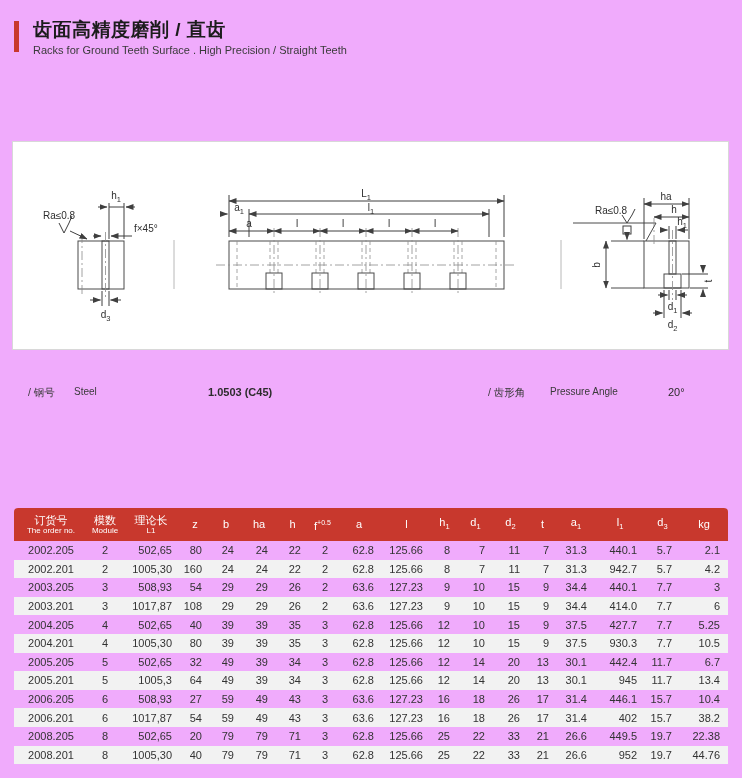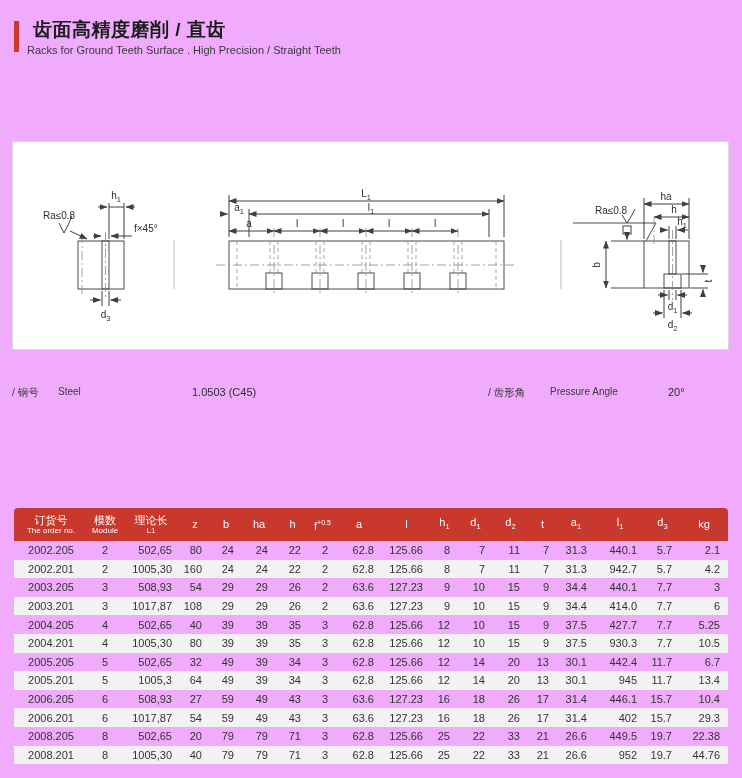--- a/index.html
+++ b/index.html
@@ -2,40 +2,40 @@
 <html style="--accent: #c8382d;"><head>
 <meta charset="utf-8">
 <style>
   html,body{margin:0;padding:0;background:#fff;}
   .page{position:relative;width:742px;height:778px;background:#f0abfc;overflow:hidden;
         font-family:"Liberation Sans","DejaVu Sans",sans-serif;color:#222;}
 
   
   .accent-bar{position:absolute;left:14px;top:21px;width:5px;height:31px;background:var(--accent,#c8382d);}
   .title-cn{position:absolute;left:33px;top:17px;font-size:19px;font-weight:bold;color:#1c1c1c;letter-spacing:.5px;}
-  .title-en{position:absolute;left:27px;top:44px;font-size:11px;color:#3a3a3a;}
+  .title-en{position:absolute;left:33px;top:44px;font-size:11px;color:#3a3a3a;}
 
   
   .panel{position:absolute;left:12px;top:141px;width:717px;height:209px;
          border:1px solid #d8d8d8;box-sizing:border-box;background:#fff;}
   .panel svg{position:absolute;left:0;top:0;}
   .ol{stroke:#4a4a4a;stroke-width:1;fill:none;}
   .dim{stroke:#3f3f3f;stroke-width:1;fill:none;}
   .cl{stroke:#8a8a8a;stroke-width:0.8;fill:none;stroke-dasharray:9 3 2 3;}
   .hd{stroke:#909090;stroke-width:0.8;fill:none;stroke-dasharray:4 3;}
   .sep{stroke:#b8b8b8;stroke-width:1;}
   text.dlabel{font-size:10px;fill:#2e2e2e;font-family:"Liberation Sans","DejaVu Sans",sans-serif;}
   tspan.s{font-size:7.5px;}
 
   
   .spec{position:absolute;height:14px;font-size:11px;color:#353535;white-space:nowrap;}
   .spec .cn{position:absolute;left:0;font-size:10.5px;color:#3a3a3a;}
   .spec .en{position:absolute;font-size:10px;color:#3a3a3a;}
   .spec .val{position:absolute;font-size:11px;color:#2c2c2c;}
-  .spec.sleft .en{left:46px;} .spec.sleft .val{left:180px;}
+  .spec.sleft .en{left:46px;} .spec.sleft .val{left:180px;font-weight:bold;}
   .spec.sright .en{left:62px;} .spec.sright .val{left:180px;}
 
   
   table.rack{position:absolute;left:14px;top:508px;width:714px;border-collapse:collapse;
              table-layout:fixed;font-size:11px;color:#333;}
   table.rack thead th{background:var(--accent,#c8382d);color:#fff;font-weight:normal;height:33px;
              padding:0;vertical-align:middle;text-align:center;line-height:11px;}
   table.rack thead th:first-child{border-top-left-radius:4px;}
   table.rack thead th:last-child{border-top-right-radius:4px;}
   th .cn{font-size:11px;line-height:12px;}
@@ -198,21 +198,21 @@
 
         <line class="dim" x1="651" y1="148" x2="651" y2="176"></line>
         <line class="dim" x1="668" y1="148" x2="668" y2="176"></line>
         <line class="dim" x1="640" y1="171" x2="649.5" y2="171" marker-end="url(#arr)"></line>
         <line class="dim" x1="679" y1="171" x2="669.5" y2="171" marker-end="url(#arr)"></line>
         <text class="dlabel" x="659.5" y="186" text-anchor="middle"><tspan>d</tspan><tspan class="s" dy="2.5">2</tspan></text>
       </g>
     </svg>
   </div>
 
-  <div class="spec sleft" style="left:12px;top:386px;width:350px;">
+  <div class="spec sleft" style="left:28px;top:386px;width:350px;">
     <span class="cn">/ 钢号</span>
     <span class="en">Steel</span>
     <span class="val">1.0503 (C45)</span>
   </div>
   <div class="spec sright" style="left:488px;top:386px;width:220px;">
     <span class="cn">/ 齿形角</span>
     <span class="en">Pressure Angle</span>
     <span class="val">20°</span>
   </div>
 
@@ -460,21 +460,21 @@
           <td>3</td>
           <td>63.6</td>
           <td>127.23</td>
           <td>16</td>
           <td>18</td>
           <td>26</td>
           <td>17</td>
           <td>31.4</td>
           <td>402</td>
           <td>15.7</td>
-          <td>29.3</td>
+          <td>38.2</td>
         </tr>
         <tr>
           <td class="center">2008.205</td>
           <td class="center">8</td>
           <td>502,65</td>
           <td>20</td>
           <td>79</td>
           <td>79</td>
           <td>71</td>
           <td>3</td>

